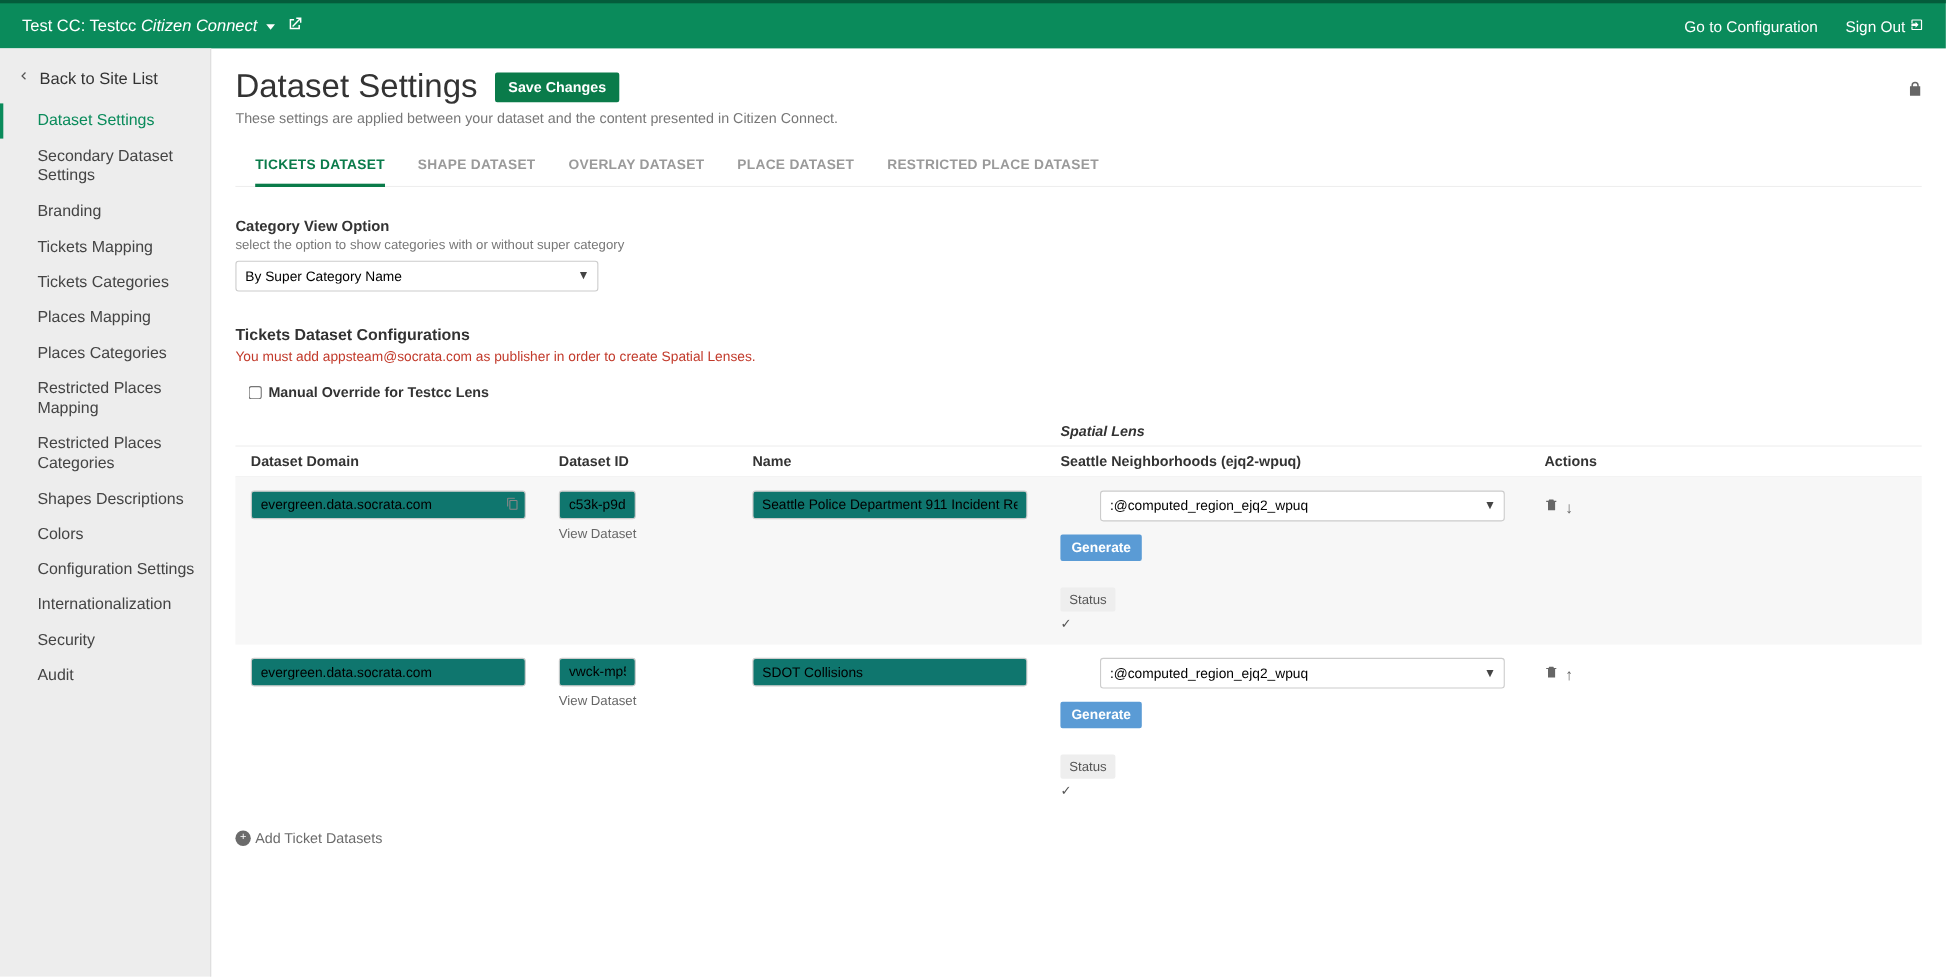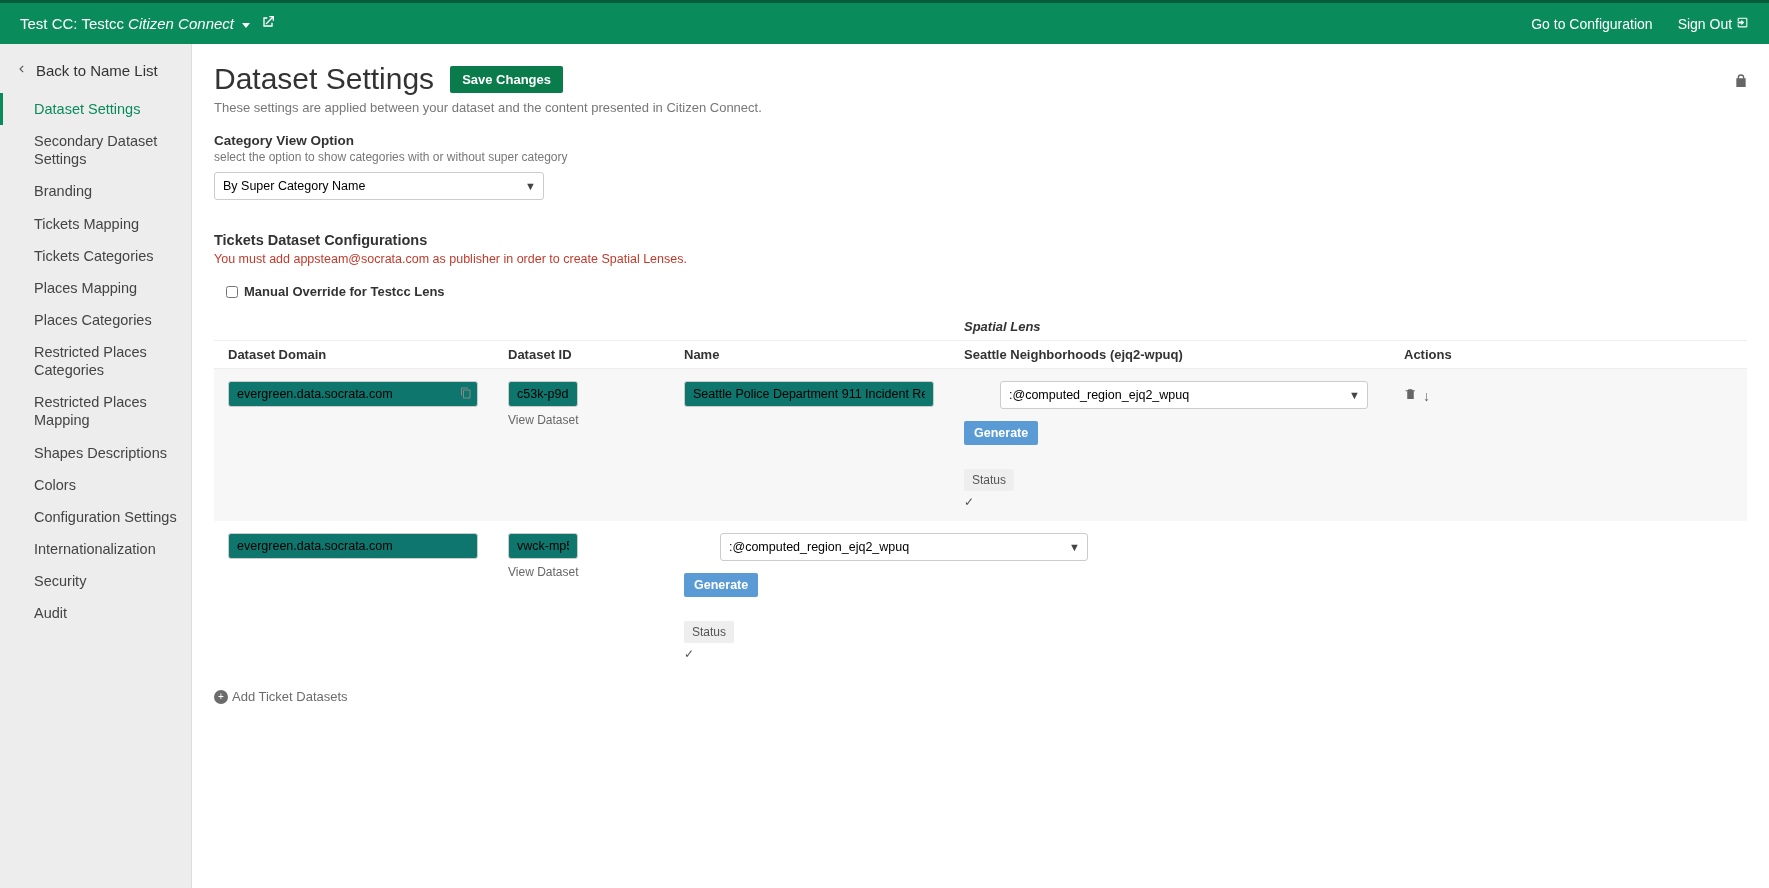--- a/index.html
+++ b/index.html
@@ -93,32 +93,32 @@
 </div>
 
 <div class="layout">
   <aside class="sidebar">
     <div class="back">
       <span>
         <svg width="14" height="14" viewBox="0 0 24 24" fill="#555">
             <path d="M15 6l-6 6 6 6 1.4-1.4L11.8 12l4.6-4.6z"></path>
           </svg>
       </span>
-      <span>Back to Name List</span>
+      <span>Back to Site List</span>
     </div>
     <ul id="sidebar-list">
         <li class="active">Dataset Settings</li>
         <li>Secondary Dataset Settings</li>
         <li>Branding</li>
         <li>Tickets Mapping</li>
         <li>Tickets Categories</li>
         <li>Places Mapping</li>
         <li>Places Categories</li>
+        <li>Restricted Places Mapping</li>
         <li>Restricted Places Categories</li>
-        <li>Restricted Places Mapping</li>
         <li>Shapes Descriptions</li>
         <li>Colors</li>
         <li>Configuration Settings</li>
         <li>Internationalization</li>
         <li>Security</li>
         <li>Audit</li>
       </ul>
   </aside>
 
   <main class="main">
@@ -127,20 +127,27 @@
           <path d="M17 8V7a5 5 0 0 0-10 0v1H5v13h14V8h-2zm-8 0V7a3 3 0 1 1 6 0v1H9z"></path>
         </svg>
     </div>
 
     <div class="title-row">
       <h1>Dataset Settings</h1>
       <button class="save-btn">Save Changes</button>
     </div>
     <div class="subtitle">These settings are applied between your dataset and the content presented in Citizen Connect.</div>
 
+    <div class="tabs" id="tabs-row">
+        <div class="tab active">TICKETS DATASET</div>
+        <div class="tab">SHAPE DATASET</div>
+        <div class="tab">OVERLAY DATASET</div>
+        <div class="tab">PLACE DATASET</div>
+        <div class="tab">RESTRICTED PLACE DATASET</div>
+      </div>
 
     <div class="section-label">Category View Option</div>
     <div class="section-help">select the option to show categories with or without super category</div>
     <div class="select-wrap">
       <select>
         <option>By Super Category Name</option>
       </select>
       <span class="select-arrow">▼</span>
     </div>
 
@@ -182,20 +189,21 @@
                 <path d="M6 7h12v14H6V7zm3-4h6l1 2h4v2H3V5h4l1-2z"></path>
               </svg></span>
             <span style="font-weight: 700;">↓</span>
           </div>
         </div>
         <div class="grid-row">
           <div class="cell">
             <div class="domain-wrap"><input class="input-box" value="evergreen.data.socrata.com" style=""></div>
           </div>
           <div class="cell"><input class="input-box small-input" value="vwck-mp5t" style=""><span class="view-link">View Dataset</span></div>
+          <div class="cell"><input class="input-box name-box" value="SDOT Collisions" style=""></div>
           <div class="cell"><div class="lens-select-wrap"><select><option>:@computed_region_ejq2_wpuq</option></select><span class="select-arrow">▼</span></div><button class="gen-btn">Generate</button><br><span class="status-chip">Status</span><div class="check">✓</div></div>
           <div class="actions">
             <span><svg width="13" height="14" viewBox="0 0 24 24" fill="#666">
                 <path d="M6 7h12v14H6V7zm3-4h6l1 2h4v2H3V5h4l1-2z"></path>
               </svg></span>
             <span style="font-weight: 700;">↑</span>
           </div>
         </div>
       </div>
 

